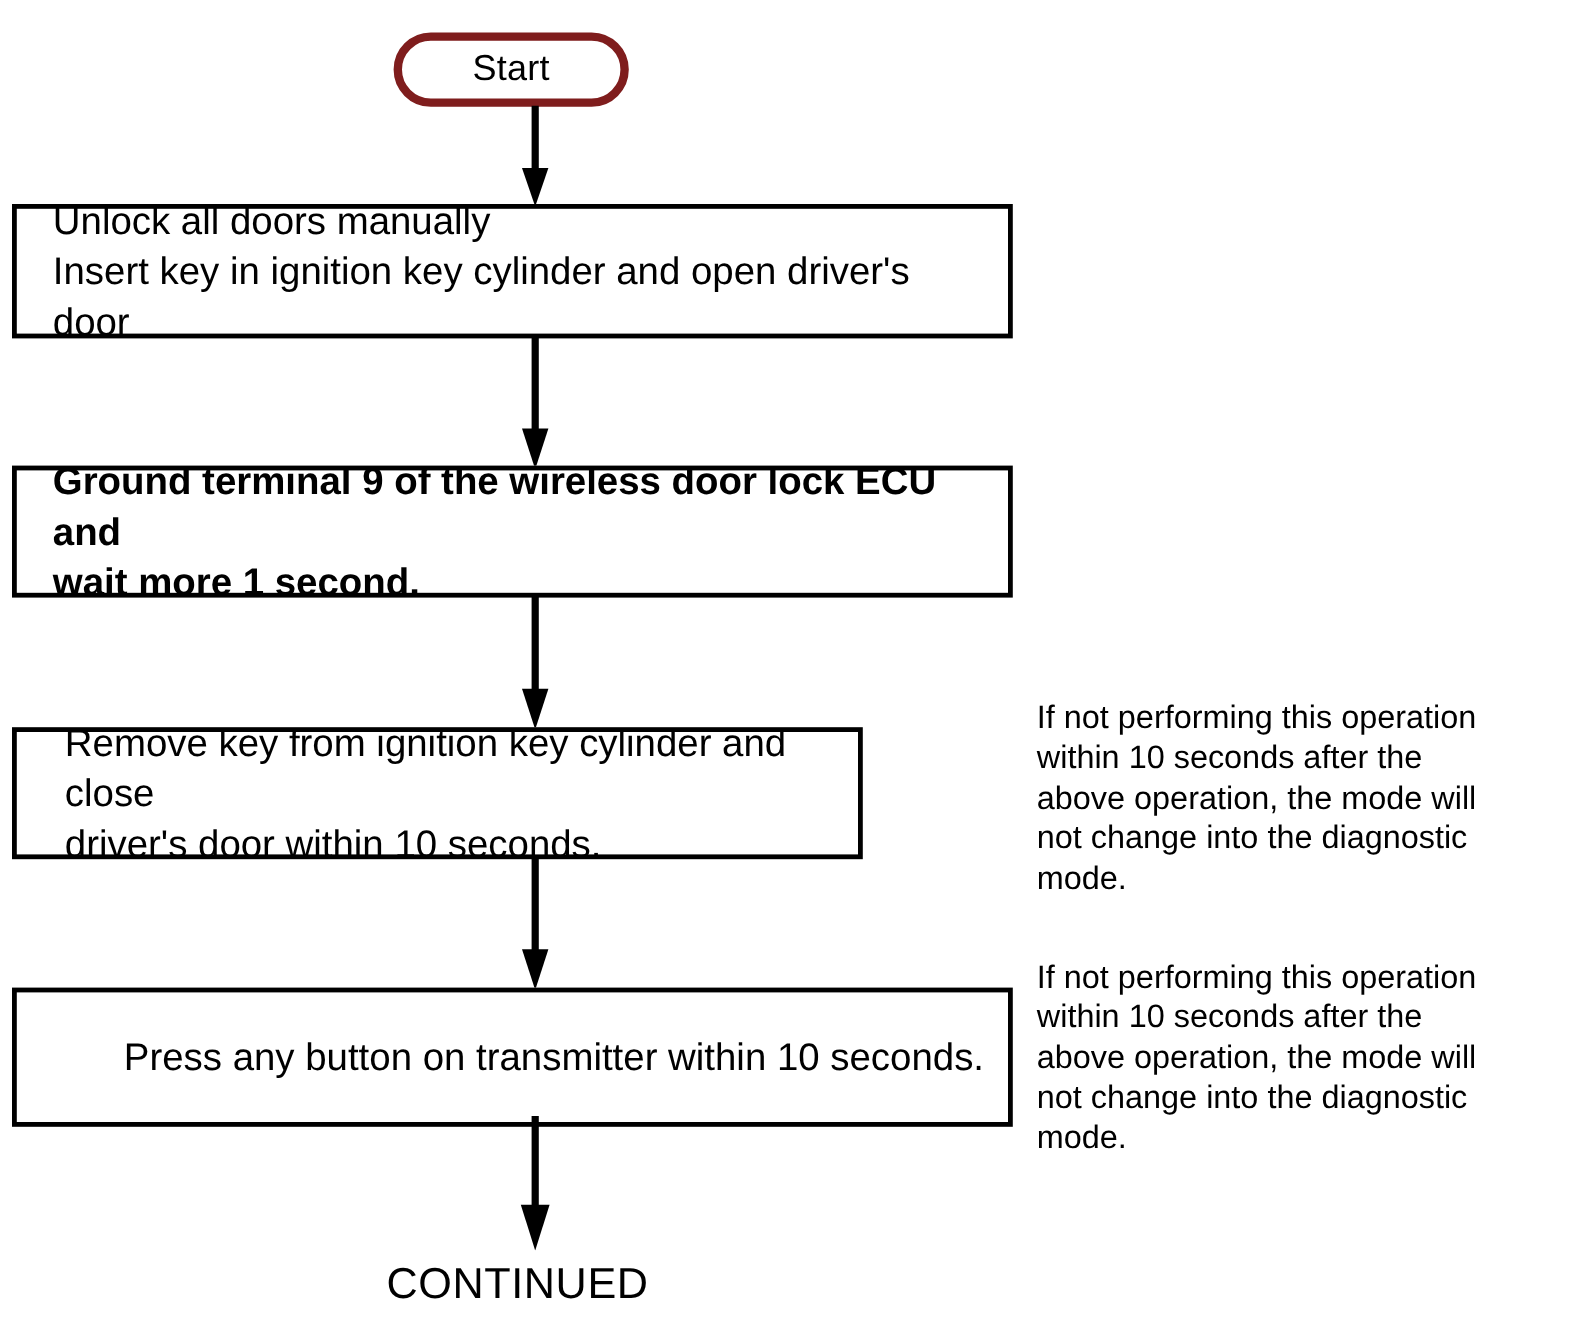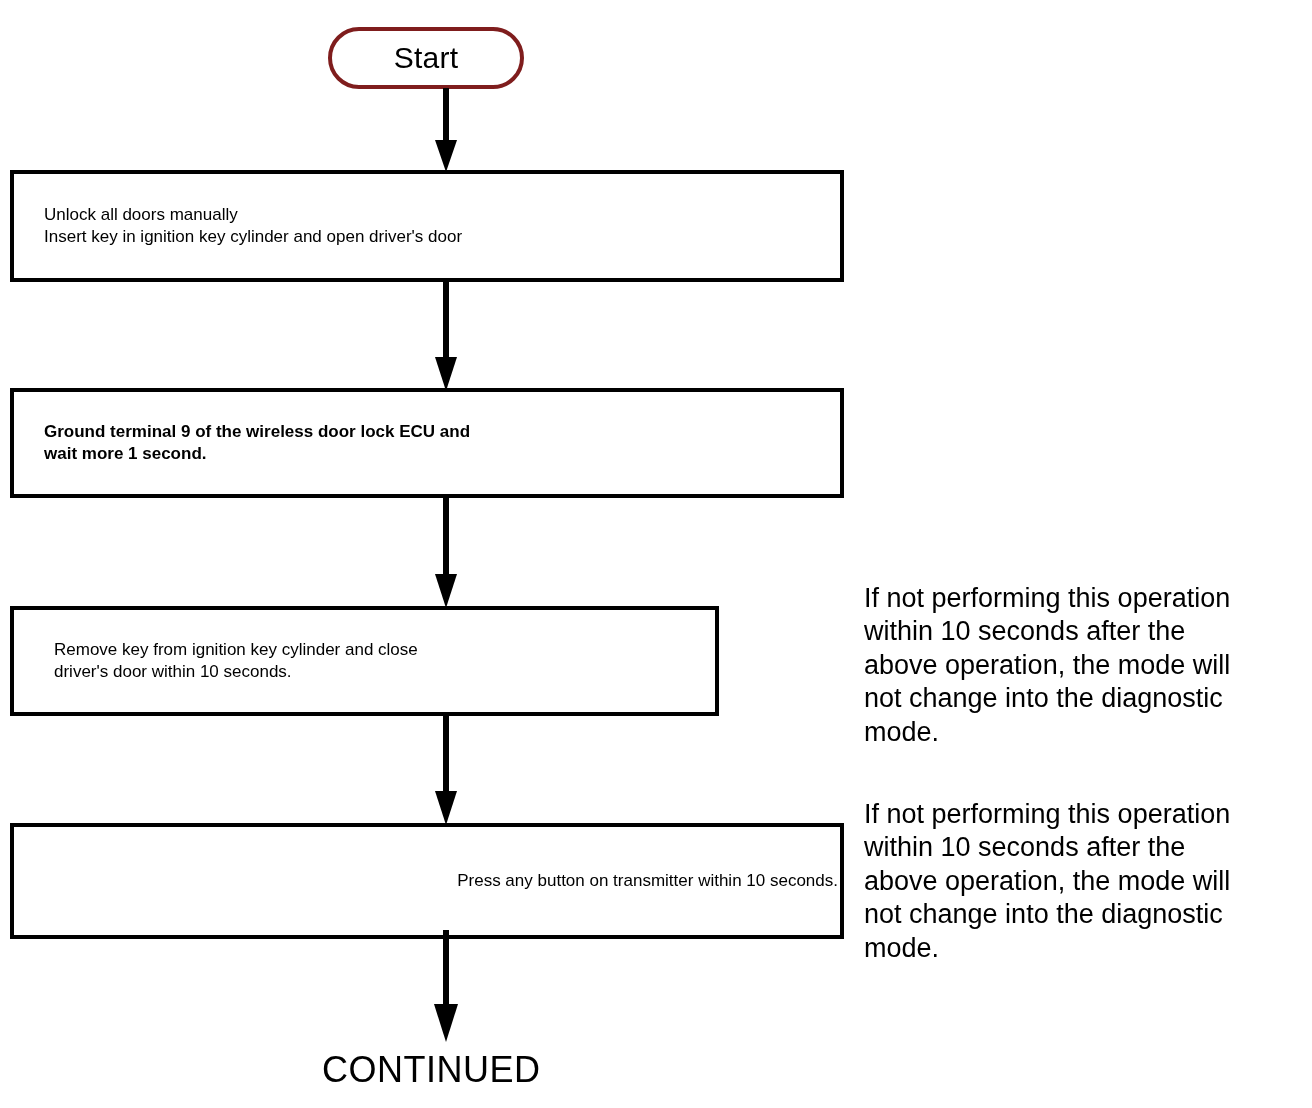--- a/index.html
+++ b/index.html
@@ -20,21 +20,21 @@
     overflow: hidden;
   }
 
   
   .start-node {
     position: absolute;
     left: 328px;
     top: 27px;
     width: 196px;
     height: 62px;
-    border: 4px solid #7f1d1d;
+    border: 7px solid #7f1d1d;
     border-radius: 31px;
     background: #fff;
     box-sizing: border-box;
     display: flex;
     align-items: center;
     justify-content: center;
   }
   .start-node .node-label {
     font-size: 30px;
     line-height: 1;
@@ -45,25 +45,25 @@
   .process-box {
     position: absolute;
     border: 4px solid #000;
     background: #fff;
     box-sizing: border-box;
     display: flex;
     flex-direction: column;
     justify-content: center;
   }
   .process-box .box-text {
-    font-size: 17px;
+    font-size: 32px;
     line-height: 1.32;
     white-space: pre-line;
     padding-left: 30px;
-    padding-right: 2px;
+    padding-right: 20px;
   }
   .process-box.indent .box-text {
     padding-left: 40px;
   }
 
   #box-1 { left: 10px;  top: 170px; width: 834px; height: 112px; }
   #box-2 { left: 10px;  top: 388px; width: 834px; height: 110px; font-weight: bold; }
   #box-3 { left: 10px;  top: 606px; width: 709px; height: 110px; }
   #box-4 { left: 10px;  top: 823px; width: 834px; height: 116px; text-align: right; }
 

